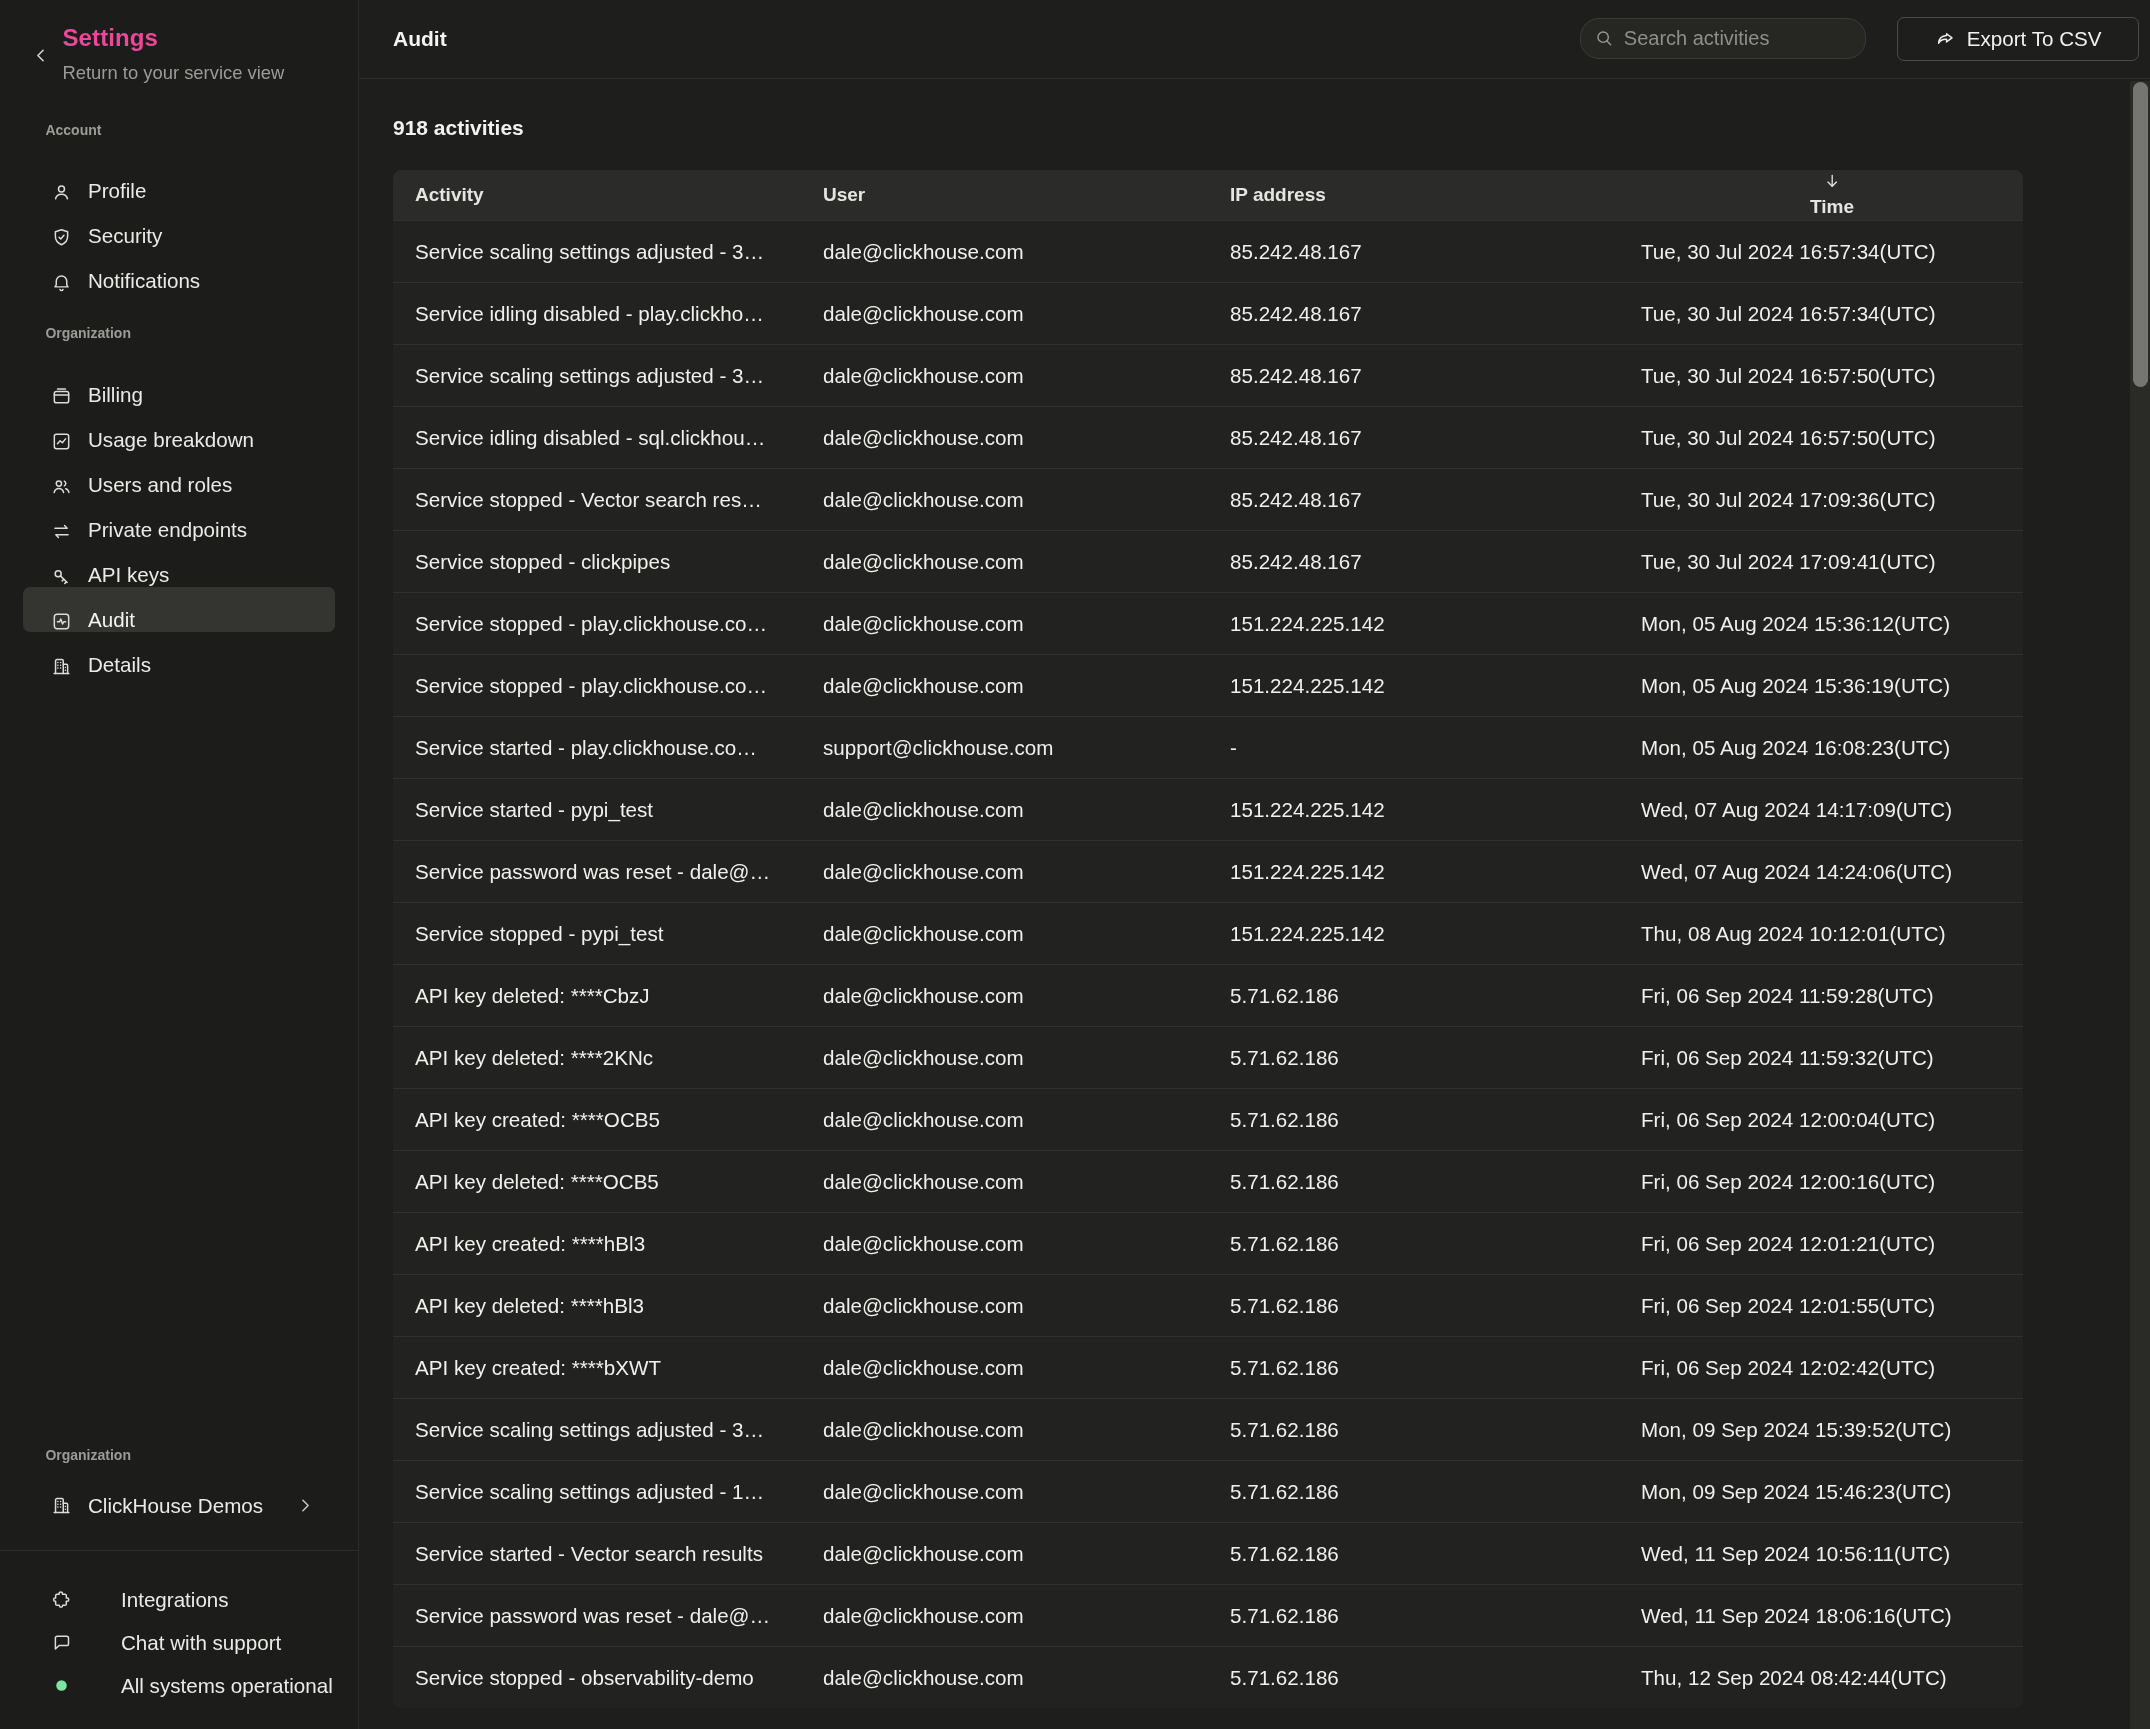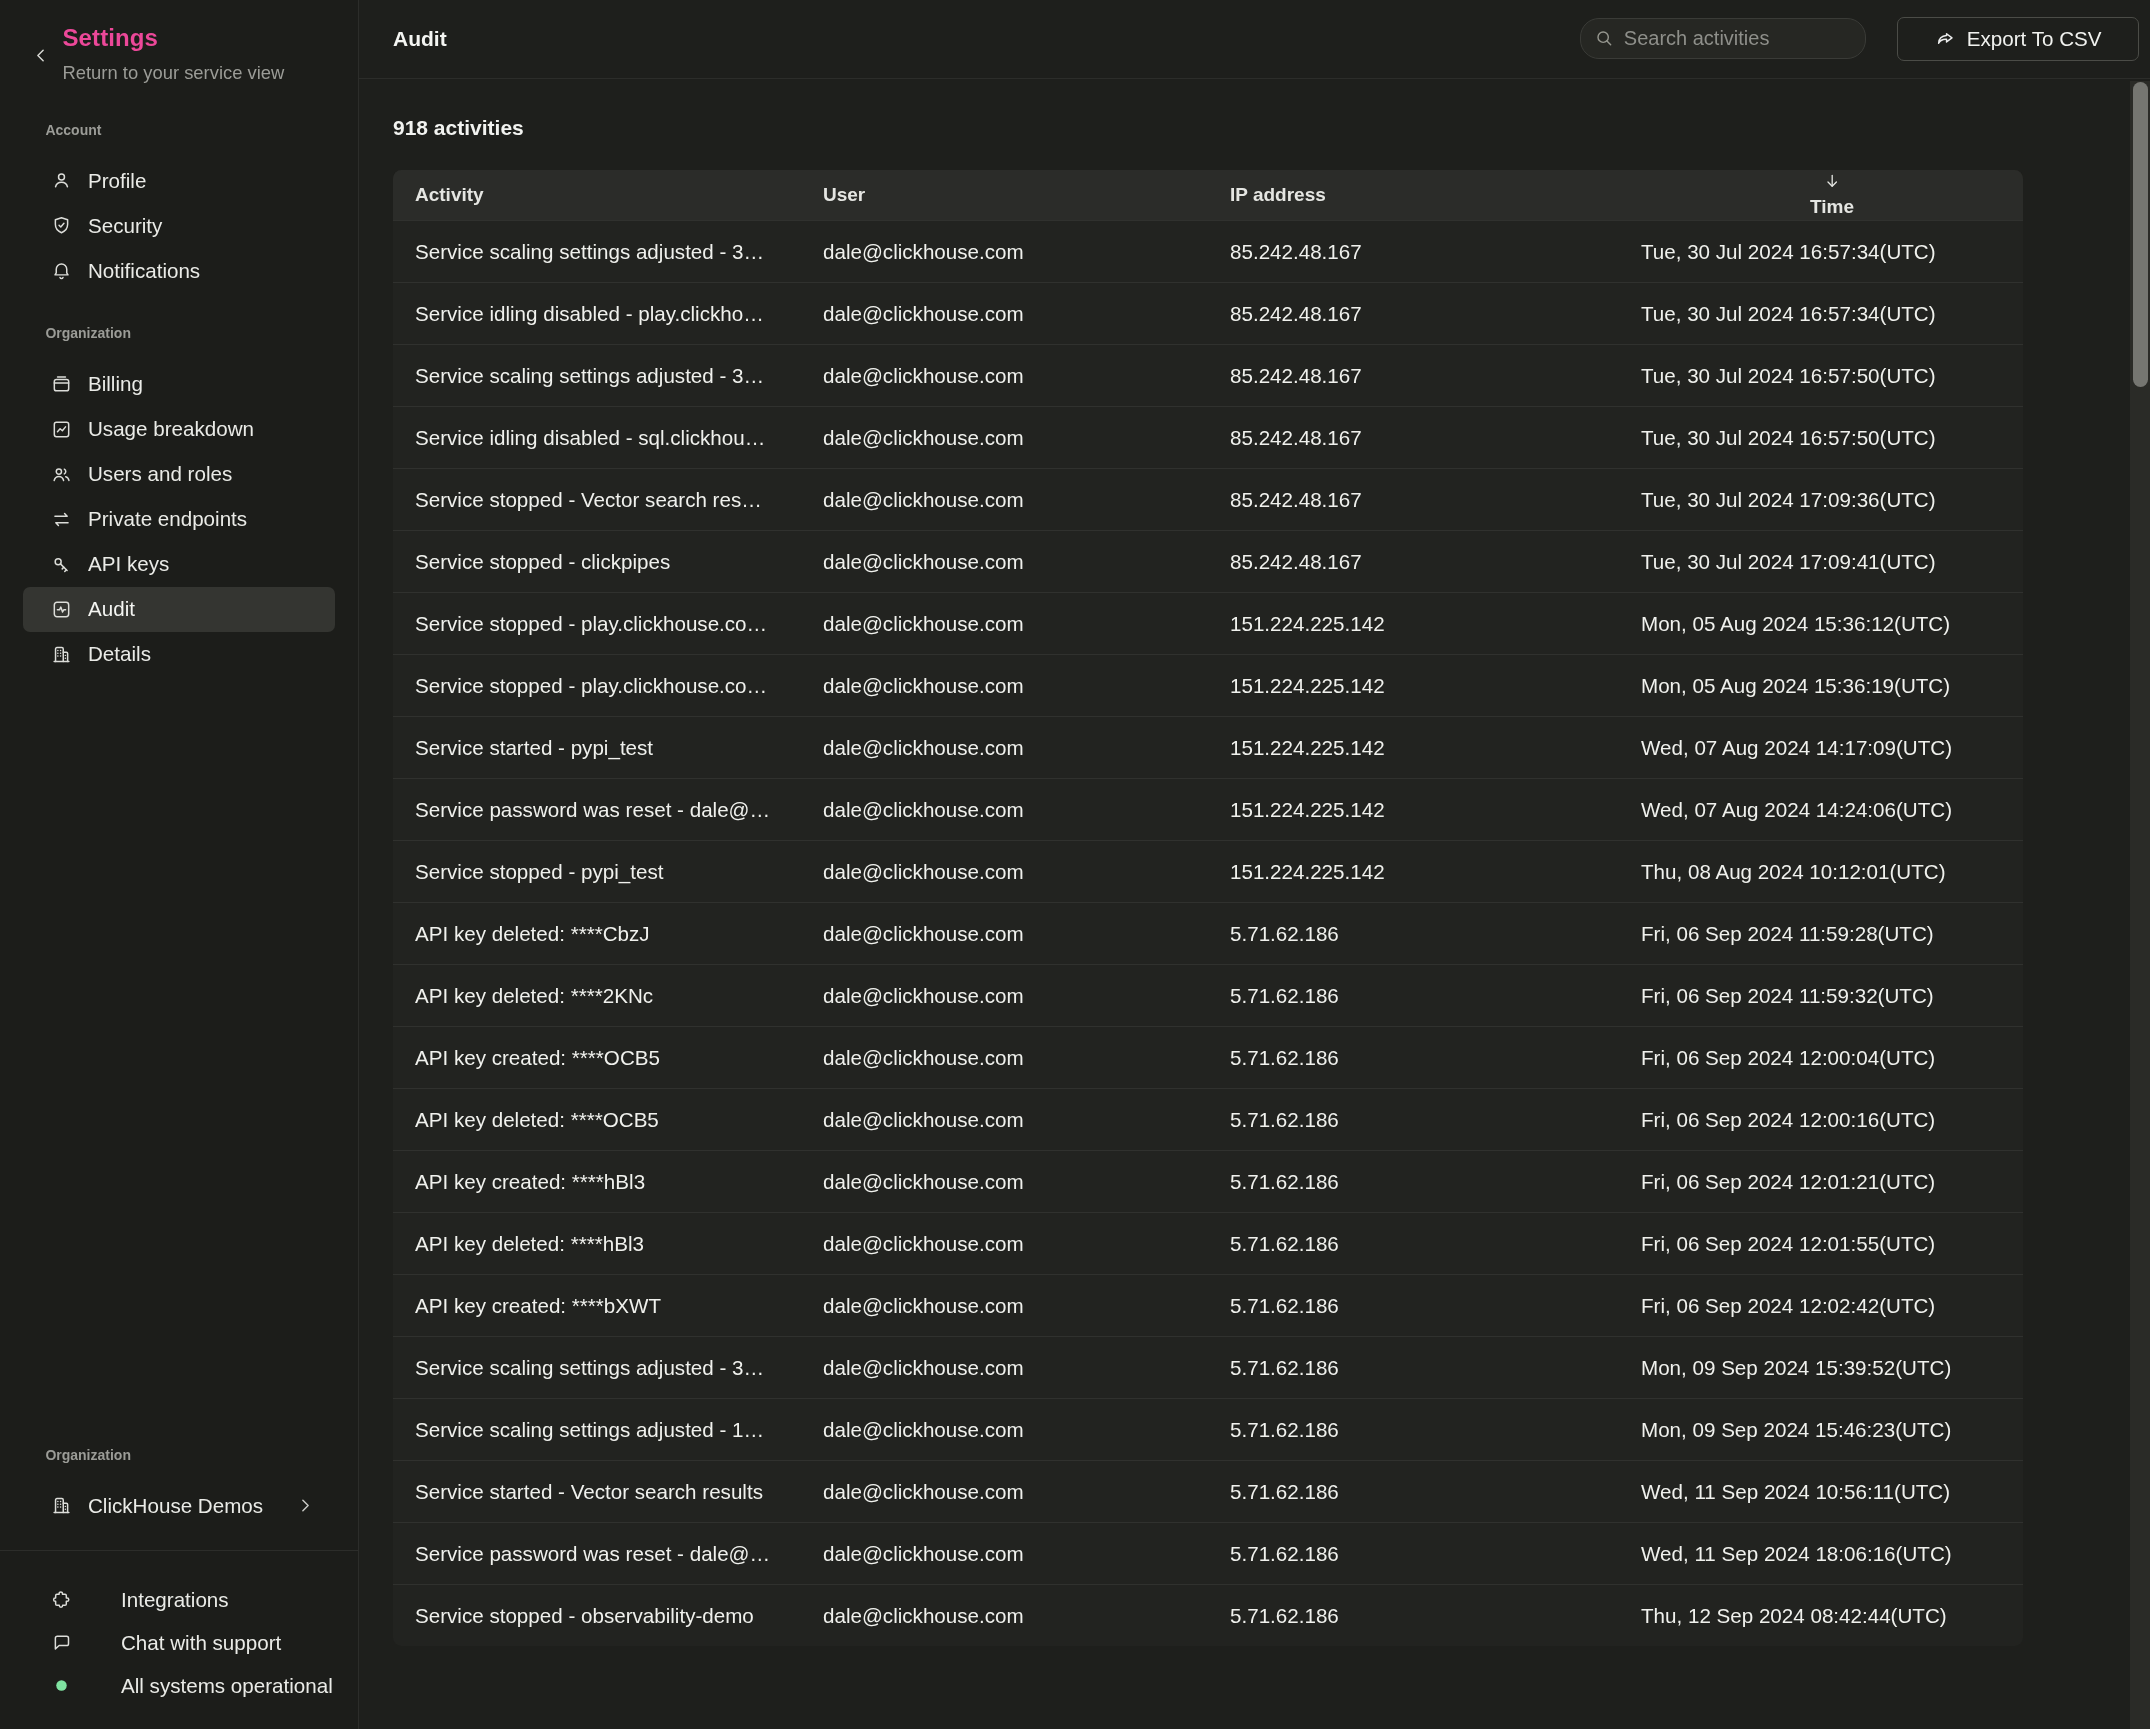--- a/index.html
+++ b/index.html
@@ -20,21 +20,21 @@
   .sidebar-header { position:absolute; top:24px; left:25.5px; right:14px; }
   .back-btn { position:absolute; left:4.3px; top:17px; width:28px; height:28px; color:#d8d9d5; background:none; border:none; cursor:pointer; }
   .back-btn svg { width:21px; height:21px; }
   .sb-title { margin-left:37px; font-size:24px; font-weight:700; color:#ec4899; letter-spacing:0.1px; }
   .sb-subtitle { margin-left:37px; margin-top:10px; font-size:18.4px; color:#9b9c97; }
 
   .sidebar-nav { position:absolute; top:118px; left:23.4px; right:23.4px; }
   .section-label { height:24px; line-height:24px; margin:0 0 16.3px 22px; font-size:14px; font-weight:600; color:#9b9c97; }
   .nav-section + .nav-section { margin-top:28px; }
   .nav-item {
-    display:flex; align-items:center; height:45px; padding-left:28px;
+    display:flex; align-items:flex-end; height:45px; padding-left:28px;
     border-radius:7px; font-size:20.6px; color:#eaebe7; cursor:pointer;
   }
   .nav-item .icn { width:21px; height:21px; margin-right:15.6px; color:#dcddd9; flex:none; }
   .nav-item .icn svg { width:21px; height:21px; }
   .nav-item.selected { background:#343531; color:#f4f5f2; }
 
   .org-switcher { position:absolute; top:1443px; left:23.4px; right:23.4px; }
   .org-row { display:flex; align-items:center; height:45px; padding-left:28px; margin-top:11.3px; border-radius:7px; font-size:20.6px; color:#eaebe7; cursor:pointer; }
   .org-row .icn { width:21px; height:21px; margin-right:15.6px; color:#dcddd9; }
   .org-row .icn svg, .org-row .chev svg { width:21px; height:21px; }
@@ -348,20 +348,26 @@
           <div class="cell">151.224.225.142</div>
           <div class="cell">Mon, 05 Aug 2024 15:36:12(UTC)</div>
         </div>
         <div class="t-row">
           <div class="cell">Service stopped - play.clickhouse.co…</div>
           <div class="cell">dale@clickhouse.com</div>
           <div class="cell">151.224.225.142</div>
           <div class="cell">Mon, 05 Aug 2024 15:36:19(UTC)</div>
         </div>
         <div class="t-row">
+          <div class="cell">Service started - play.clickhouse.co…</div>
+          <div class="cell">support@clickhouse.com</div>
+          <div class="cell">-</div>
+          <div class="cell">Mon, 05 Aug 2024 16:08:23(UTC)</div>
+        </div>
+        <div class="t-row">
           <div class="cell">Service started - pypi_test</div>
           <div class="cell">dale@clickhouse.com</div>
           <div class="cell">151.224.225.142</div>
           <div class="cell">Wed, 07 Aug 2024 14:17:09(UTC)</div>
         </div>
         <div class="t-row">
           <div class="cell">Service password was reset - dale@…</div>
           <div class="cell">dale@clickhouse.com</div>
           <div class="cell">151.224.225.142</div>
           <div class="cell">Wed, 07 Aug 2024 14:24:06(UTC)</div>

